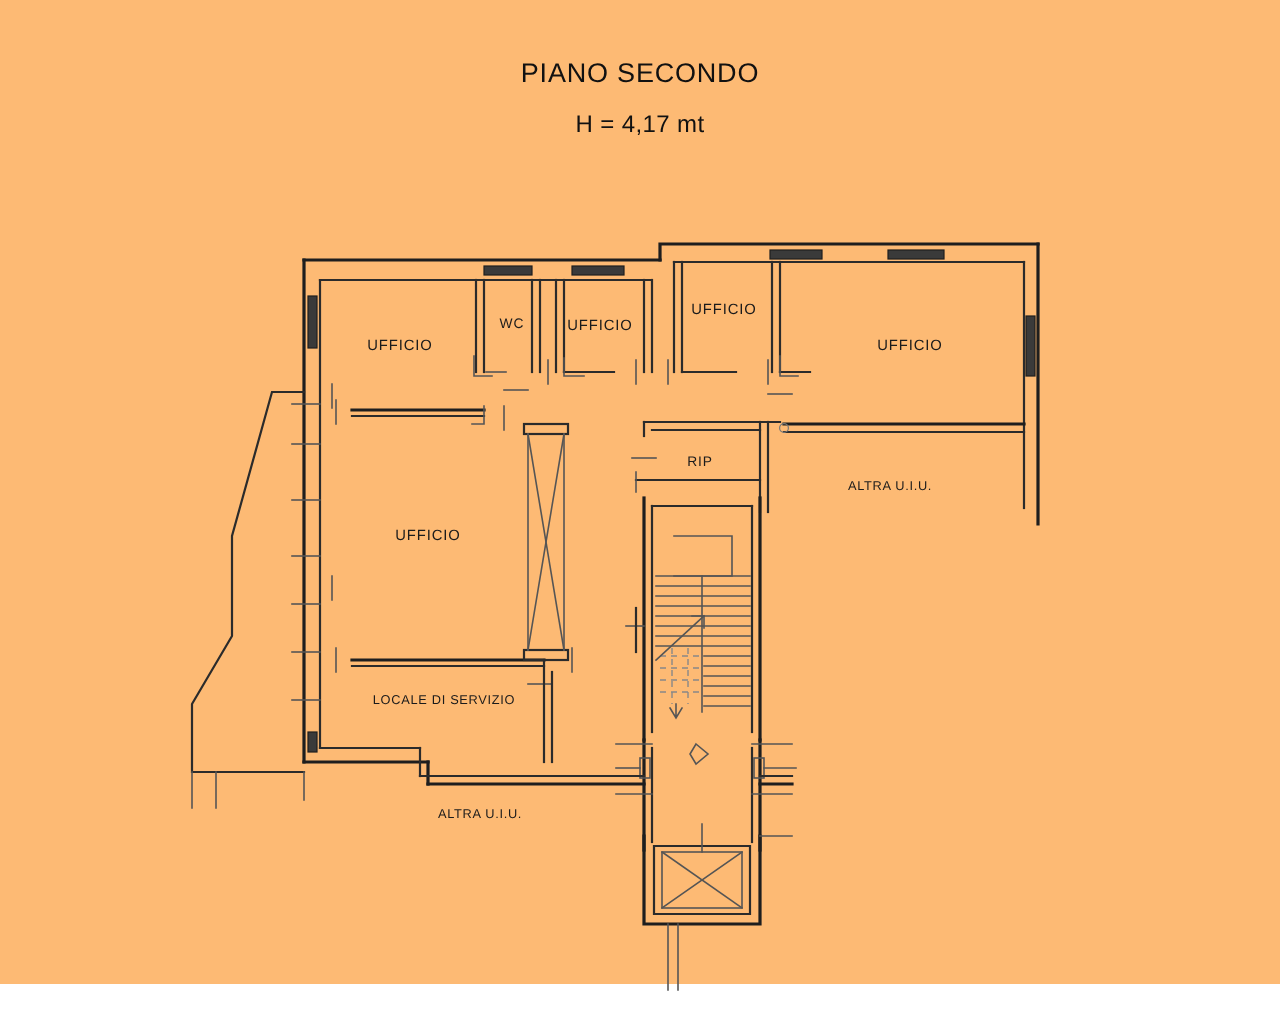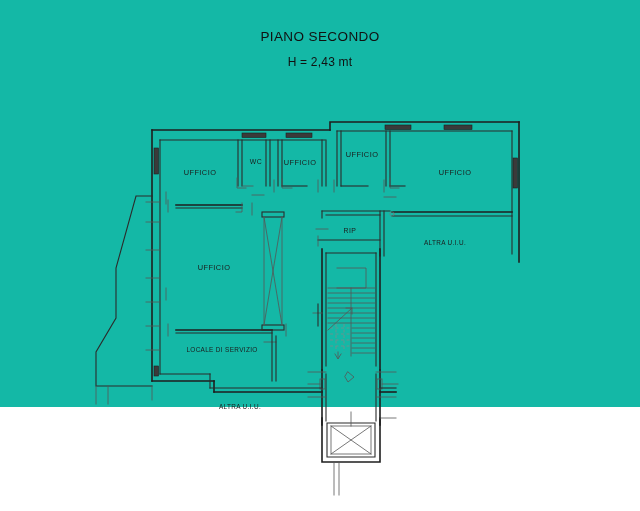--- a/index.html
+++ b/index.html
@@ -11,22 +11,22 @@
     width: 640px;
     height: 511px;
     font-family: "Liberation Sans", sans-serif;
     color: #1a1a1a;
     overflow: hidden;
     position: relative;
   }
   #page {
     position: relative;
     width: 640px;
-    height: 407px;
-    background: #14b8a6;
+    height: 492px;
+    background: #fdba74;
   }
   .title-block {
     position: absolute;
     top: 28px;
     left: 0;
     width: 640px;
     text-align: center;
   }
   .title-main {
     font-size: 13.5px;
@@ -74,21 +74,21 @@
     letter-spacing: 0.35px;
   }
 </style>
 </head>
 <body>
 
 <div id="page">
 
   <div class="title-block">
     <div class="title-main">PIANO SECONDO</div>
-    <div class="title-sub">H = 2,43 mt</div>
+    <div class="title-sub">H = 4,17 mt</div>
   </div>
 
   <div id="planwrap">
     <svg class="plan" viewBox="0 0 640 511" xmlns="http://www.w3.org/2000/svg">
 
       <g>
 
         <path class="w-thick" d="M152,130 L330,130"></path>
         <path class="w-thick" d="M152,130 L152,381"></path>
 

